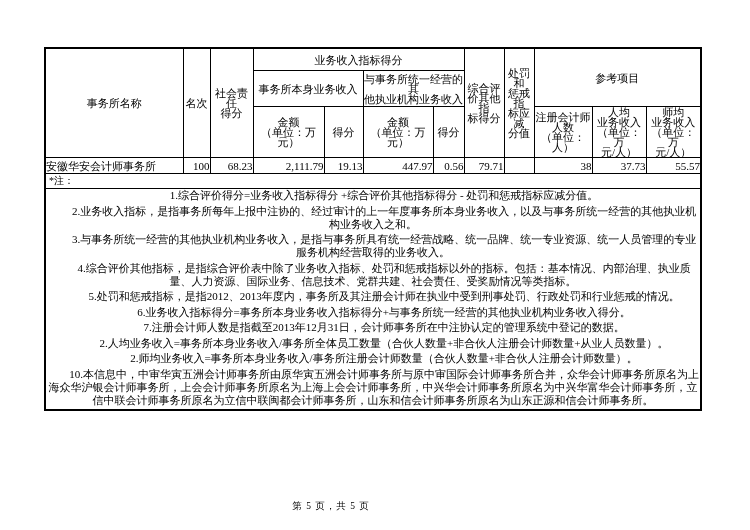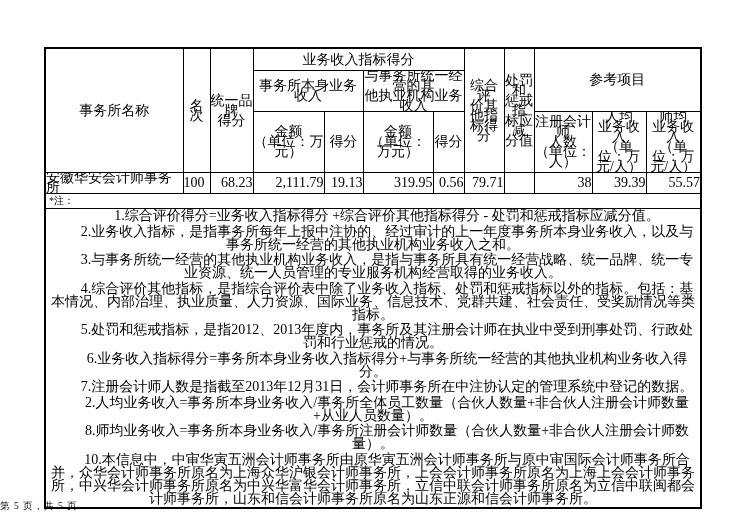--- a/index.html
+++ b/index.html
@@ -10,43 +10,43 @@
   }
   .sheet { position:absolute; inset:0; background:#fff; }
 
   table.main {
     position:absolute; left:44px; top:47px;
     width:656px; border-collapse:collapse; table-layout:fixed;
     border:2px solid #000;
   }
   table.main td {
     border:1px solid #000;
-    font-size:14px; line-height:10px;
+    font-size:11px; line-height:10px;
     padding:0; vertical-align:middle;
     overflow:hidden;
   }
   td.th { text-align:center; white-space:pre-line; font-weight:normal; }
   tr.h1 td { height:21px; }
   tr.h2 td { height:35px; }
   tr.h3 td { height:40px;text-align:center; }
   tr.drow td { height:15px; }
   td.name-cell { text-align:left; padding-left:3px; }
   td.num { text-align:right; padding-right:3px; }
-  td.ctr { text-align:left;font-family:Liberation Serif, serif; }
+  td.ctr { text-align:right;font-family:Liberation Serif, serif; }
 
   tr.note-label-row td { height:14px; text-align:left; padding-left:3px; font-size:10px; }
   td.notes-cell {
     height:196px; vertical-align:top; text-align:center;
     padding:3px 4px 0 3px; font-size:10px;
   }
   td.notes-cell p { margin:0 0 2.5px 0; text-indent:2em; line-height:13px; }
 
   .footer {
-    position:absolute; left:0; top:500px; width:628px;
-    text-align:left; font-size:9.5px; line-height:12px;
+    position:absolute; left:17px; top:500px; width:628px;
+    text-align:center; font-size:9.5px; line-height:12px;
     letter-spacing:1px;
   }
 </style>
 </head>
 <body>
 
 <div class="sheet">
 
   <table class="main">
     <colgroup>
@@ -60,21 +60,21 @@
         <col style="width:40px">
         <col style="width:30px">
       <col style="width:58px">
         <col style="width:54px">
         <col style="width:55px">
     </colgroup>
     <tbody>
       <tr class="h1">
         <td class="th" rowspan="3">事务所名称</td>
         <td class="th" rowspan="3">名次</td>
-        <td class="th" rowspan="3">统一品牌
+        <td class="th" rowspan="3">社会责任
 得分</td>
         <td class="th" colspan="4">业务收入指标得分</td>
         <td class="th" rowspan="3">综合评
 价其他指
 标得分</td>
         <td class="th" rowspan="3">处罚和
 惩戒指
 标应减
 分值</td>
         <td class="th" colspan="3" rowspan="2">参考项目</td>
@@ -103,42 +103,42 @@
 业务收入
 （单位：万
 元/人）</td>
       </tr>
       <tr class="drow">
         <td class="name-cell">安徽华安会计师事务所</td>
         <td class="ctr">100</td>
         <td class="num">68.23</td>
         <td class="num">2,111.79</td>
         <td class="num">19.13</td>
-        <td class="num">319.95</td>
+        <td class="num">447.97</td>
         <td class="num">0.56</td>
         <td class="num">79.71</td>
         <td class="num"></td>
         <td class="num">38</td>
-        <td class="num">39.39</td>
+        <td class="num">37.73</td>
         <td class="num">55.57</td>
       </tr>
       <tr class="note-label-row">
         <td colspan="12">*注：</td>
       </tr>
       <tr>
         <td colspan="12" class="notes-cell">
           <p>1.综合评价得分=业务收入指标得分 +综合评价其他指标得分 - 处罚和惩戒指标应减分值。</p>
           <p>2.业务收入指标，是指事务所每年上报中注协的、经过审计的上一年度事务所本身业务收入，以及与事务所统一经营的其他执业机构业务收入之和。</p>
           <p>3.与事务所统一经营的其他执业机构业务收入，是指与事务所具有统一经营战略、统一品牌、统一专业资源、统一人员管理的专业服务机构经营取得的业务收入。</p>
           <p>4.综合评价其他指标，是指综合评价表中除了业务收入指标、处罚和惩戒指标以外的指标。包括：基本情况、内部治理、执业质量、人力资源、国际业务、信息技术、党群共建、社会责任、受奖励情况等类指标。</p>
           <p>5.处罚和惩戒指标，是指2012、2013年度内，事务所及其注册会计师在执业中受到刑事处罚、行政处罚和行业惩戒的情况。</p>
           <p>6.业务收入指标得分=事务所本身业务收入指标得分+与事务所统一经营的其他执业机构业务收入得分。</p>
           <p>7.注册会计师人数是指截至2013年12月31日，会计师事务所在中注协认定的管理系统中登记的数据。</p>
           <p>2.人均业务收入=事务所本身业务收入/事务所全体员工数量（合伙人数量+非合伙人注册会计师数量+从业人员数量）。</p>
-          <p>8.师均业务收入=事务所本身业务收入/事务所注册会计师数量（合伙人数量+非合伙人注册会计师数量）。</p>
+          <p>2.师均业务收入=事务所本身业务收入/事务所注册会计师数量（合伙人数量+非合伙人注册会计师数量）。</p>
           <p>10.本信息中，中审华寅五洲会计师事务所由原华寅五洲会计师事务所与原中审国际会计师事务所合并，众华会计师事务所原名为上海众华沪银会计师事务所，上会会计师事务所原名为上海上会会计师事务所，中兴华会计师事务所原名为中兴华富华会计师事务所，立信中联会计师事务所原名为立信中联闽都会计师事务所，山东和信会计师事务所原名为山东正源和信会计师事务所。</p>
         </td>
       </tr>
     </tbody>
   </table>
 
   <div class="footer">第 5 页，共 5 页</div>
 
 </div>
 

